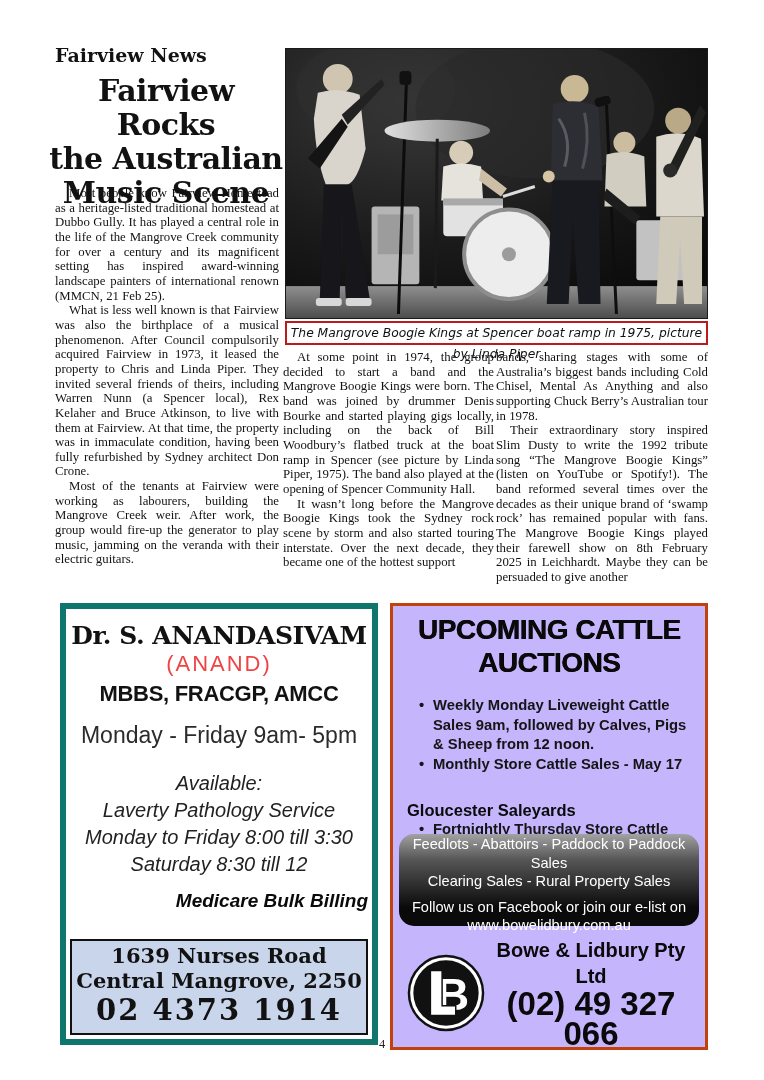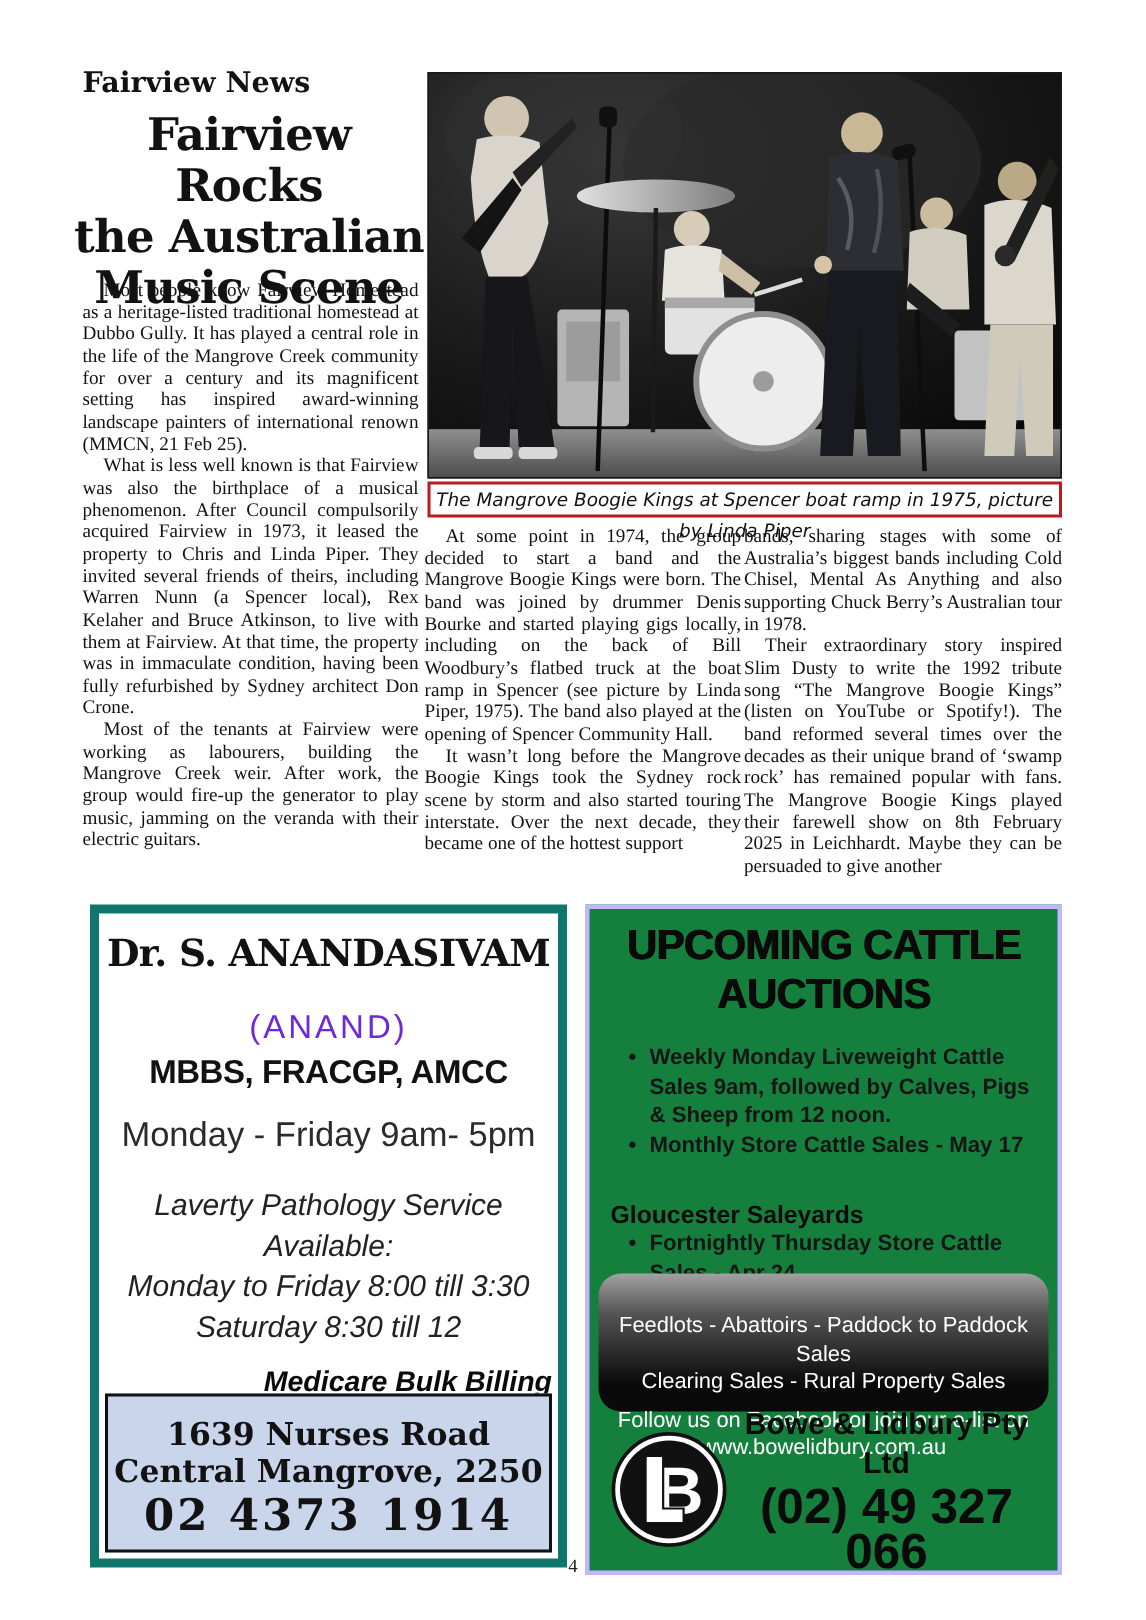--- a/index.html
+++ b/index.html
@@ -27,47 +27,47 @@
   .col p{margin:0;text-indent:14px;}
   .col p.noindent{text-indent:0;}
   .col-left{left:55px;top:186px;width:224px;}
   .col-mid{left:283px;top:350px;width:211px;}
   .col-right{left:496px;top:350px;width:212px;}
 
   
   .docbox{position:absolute;left:60px;top:603px;width:318px;height:442px;
           border:6px solid #0f766e;box-sizing:border-box;text-align:center;background:#fff;}
   .doc-name{font-family:"DejaVu Serif",serif;font-weight:bold;font-size:25px;margin-top:12px;letter-spacing:-0.5px;}
-  .doc-anand{font-family:"Liberation Sans",sans-serif;font-size:22px;letter-spacing:2px;color:#6d28d9;margin-top:22px;}
+  .doc-anand{font-family:"Liberation Sans",sans-serif;font-size:22px;letter-spacing:2px;color:#ef4444;margin-top:1px;}
   .doc-qual{font-family:"Liberation Sans",sans-serif;font-weight:bold;font-size:22px;letter-spacing:-0.3px;margin-top:4px;}
   .doc-appt{font-family:"Liberation Sans",sans-serif;font-size:23px;color:#2b2b2b;margin-top:13px;line-height:30px;}
   .doc-path{font-family:"Liberation Sans",sans-serif;font-style:italic;font-size:20px;color:#222;margin-top:20px;line-height:27px;}
   .doc-billing{font-family:"Liberation Sans",sans-serif;font-weight:bold;font-style:italic;
                font-size:19px;text-align:right;padding-right:4px;margin-top:12px;color:#0a0a0a;}
   .doc-address{position:absolute;left:4px;right:4px;bottom:4px;border:2px solid #111;
-               font-family:"DejaVu Serif",serif;font-weight:bold;padding:12px 0 5px;}
+               font-family:"DejaVu Serif",serif;font-weight:bold;padding:2px 0 5px;}
   .doc-addr-line{font-size:21px;line-height:25px;}
   .doc-phone{font-size:29px;line-height:35px;letter-spacing:2px;}
 
   
   .cattlebox{position:absolute;left:390px;top:603px;width:318px;height:447px;
-             border:3px solid #c4b5fd;box-sizing:border-box;background:#15803d;
+             border:3px solid #c2410c;box-sizing:border-box;background:#c4b5fd;
              font-family:"Liberation Sans",sans-serif;color:#0a0a0a;}
   .cattle-title{text-align:center;font-weight:bold;font-size:28px;line-height:33px;
                 margin-top:7px;letter-spacing:-0.5px;text-shadow:0.7px 0 0 #000;}
   .cattle-section{margin:17px 10px 0 14px;}
   .cattle-section.second{margin-top:26px;}
   .cattle-heading{font-weight:bold;font-size:16.5px;line-height:20px;}
   .cattle-bullet{font-weight:bold;font-size:14.8px;line-height:19.5px;
                  padding-left:26px;position:relative;color:#151515;}
   .cattle-bullet::before{content:"\2022";position:absolute;left:12px;}
-  .promo{position:absolute;left:6px;right:6px;top:243px;height:92px;border-radius:15px;
+  .promo{position:absolute;left:6px;right:6px;top:228px;height:92px;border-radius:15px;
          background:linear-gradient(180deg,#a2a2a2 0%,#565656 28%,#0a0a0a 80%);
          color:#fff;text-align:center;font-size:14.6px;line-height:18.5px;
-         padding-top:26px;box-sizing:border-box;}
+         padding-top:1px;box-sizing:border-box;}
   .promo-group2{margin-top:7px;}
   .brandrow{position:absolute;left:8px;right:8px;bottom:8px;height:92px;
             display:flex;align-items:center;}
   .lb-logo{width:78px;height:78px;margin-left:6px;flex:0 0 auto;}
   .brandtext{flex:1;text-align:center;font-weight:bold;color:#0a0a0a;}
   .brand-name{font-size:20px;line-height:26px;}
   .brand-phone{font-size:33px;line-height:30px;}
 
   .pagenum{position:absolute;left:0;right:0;top:1037px;text-align:center;
            font-size:12.5px;color:#222;}
@@ -176,22 +176,22 @@
   </div>
 
   <div class="docbox">
     <div class="doc-name">Dr. S. ANANDASIVAM</div>
     <div class="doc-anand">(ANAND)</div>
     <div class="doc-qual">MBBS, FRACGP, AMCC</div>
     <div class="doc-appt">
       <div>Monday - Friday 9am- 5pm</div>
     </div>
     <div class="doc-path">
+      <div>Available:</div>
       <div>Laverty Pathology Service</div>
-      <div>Available:</div>
       <div>Monday to Friday 8:00 till 3:30</div>
       <div>Saturday 8:30 till 12</div>
     </div>
     <div class="doc-billing">Medicare Bulk Billing</div>
     <div class="doc-address" id="doc-address" style="background: rgb(201, 213, 235);">
       <div class="doc-addr-line">1639 Nurses Road</div>
       <div class="doc-addr-line">Central Mangrove, 2250</div>
       <div class="doc-phone">02 4373 1914</div>
     </div>
   </div>

